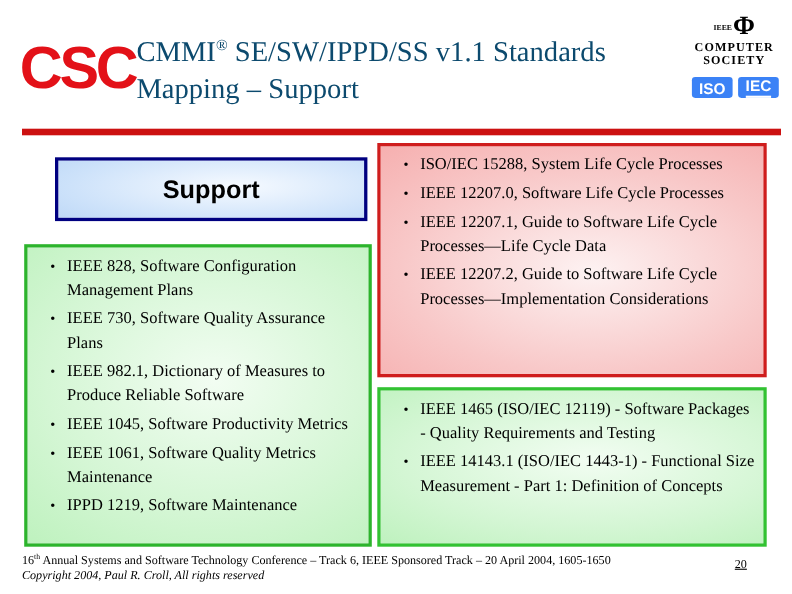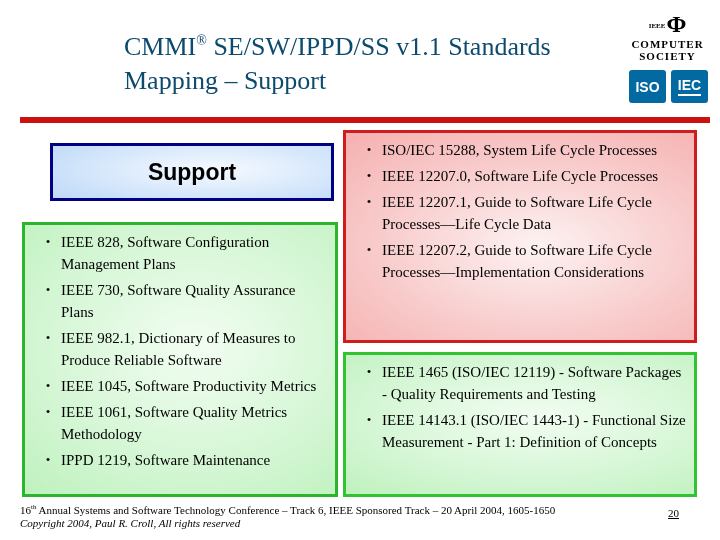--- a/index.html
+++ b/index.html
@@ -21,21 +21,21 @@
   .slide-title sup{font-size:14px;vertical-align:super;line-height:0;}
   .ieee-logo{
     position:absolute;left:620px;top:12px;width:95px;text-align:center;
     color:#000;font-family:"Liberation Serif",serif;
   }
   .ieee-logo .phi-row{font-size:24px;line-height:24px;font-weight:bold;}
   .ieee-logo .ieee-small{font-size:7px;vertical-align:middle;margin-right:1px;letter-spacing:0;}
   .ieee-logo .cs-line{font-size:11px;line-height:12px;font-weight:bold;letter-spacing:1px;}
   .badge-row{position:absolute;left:629px;top:70px;display:flex;gap:5px;}
   .badge{
-    width:37px;height:33px;background:#0369a1;color:#fff;
+    width:37px;height:19px;background:#3b82f6;color:#fff;
     display:flex;align-items:center;justify-content:center;
     font-family:"Liberation Sans",sans-serif;font-weight:bold;font-size:14px;
     border-radius:3px;
   }
   .badge.iec span{border-bottom:2px solid #fff;padding-bottom:1px;}
   .red-rule{position:absolute;left:20px;top:117px;width:690px;height:6px;background:#cc1111;}
   
   .support-box{
     position:absolute;left:50px;top:143px;width:278px;height:52px;
     border:3px solid #000080;
@@ -69,20 +69,21 @@
   }
   .footer sup{font-size:7px;vertical-align:super;line-height:0;}
   .footer .copy{font-style:italic;}
   .page-num{position:absolute;left:668px;top:507px;font-size:11px;color:#000;text-decoration:underline;}
 </style>
 </head>
 <body>
 
 <div id="slide">
 
+  <div class="csc-logo">CSC</div>
 
   <div class="slide-title">
     <div>
       <span>CMMI</span><sup>®</sup><span> SE/SW/IPPD/SS v1.1 Standards</span>
     </div>
     <div>Mapping – Support</div>
   </div>
 
   <div class="ieee-logo">
     <div class="phi-row">
@@ -119,21 +120,21 @@
     <div class="li">
       <span class="bullet">•</span>
       <span class="li-text">IEEE 982.1, Dictionary of Measures to Produce Reliable Software</span>
     </div>
     <div class="li">
       <span class="bullet">•</span>
       <span class="li-text">IEEE 1045, Software Productivity Metrics</span>
     </div>
     <div class="li">
       <span class="bullet">•</span>
-      <span class="li-text">IEEE 1061, Software Quality Metrics Methodology</span>
+      <span class="li-text">IEEE 1061, Software Quality Metrics Maintenance</span>
     </div>
     <div class="li">
       <span class="bullet">•</span>
       <span class="li-text">IPPD 1219, Software Maintenance</span>
     </div>
   </div>
 
   <div class="list-box pink-box">
     <div class="li">
       <span class="bullet">•</span>

